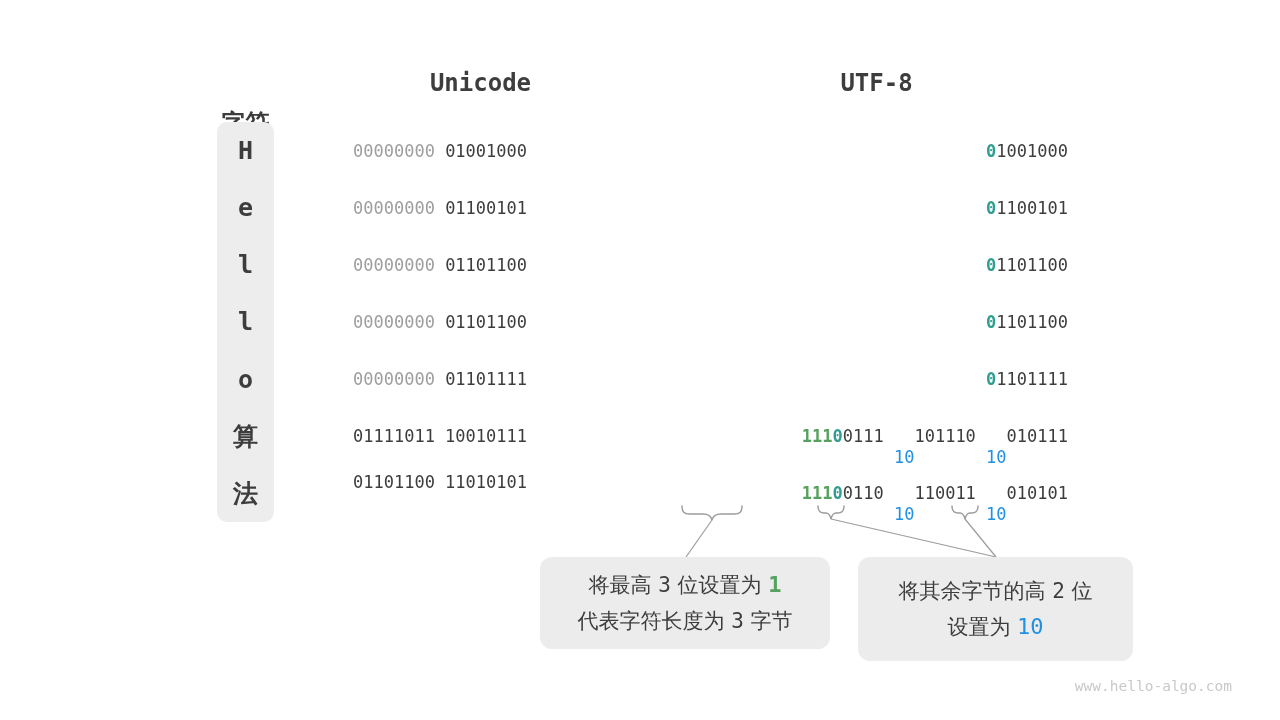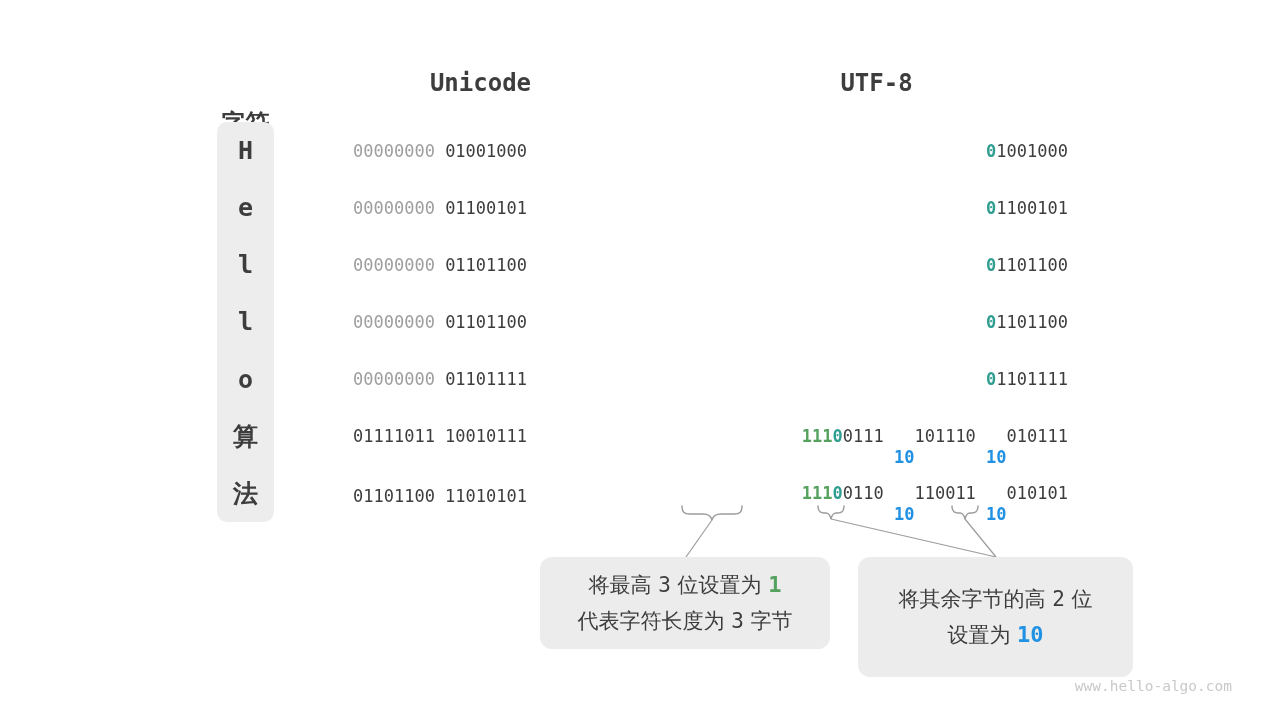--- a/index.html
+++ b/index.html
@@ -32,35 +32,35 @@
     font-family:"DejaVu Sans Mono","DejaVu Sans","Liberation Mono",monospace;}
   .cell-unicode{left:353px;}
   .cell-utf8{left:353px;width:715px;justify-content:flex-end;}
   .bin{font-family:"DejaVu Sans Mono","Liberation Mono",monospace;font-size:17px;white-space:pre;}
 
   
   .tk.dark{color:var(--dark,#3d3d3d);}
   .tk.gray{color:var(--gray,#9e9e9e);}
   .tk.green{color:var(--green,#55a15e);font-weight:bold;}
   .tk.teal{color:var(--teal,#2f9e90);font-weight:bold;}
-  .tk.blue{color:var(--blue,#2191e3);font-weight:bold;margin-top:41px;}
+  .tk.blue{color:var(--blue,#2191e3);font-weight:normal;margin-top:41px;}
   .tk.text{color:var(--dark,#3d3d3d);}
   .tk.num{color:var(--dark,#3d3d3d);font-family:"DejaVu Sans Mono","Liberation Mono",monospace;}
 
   
   .overlay{position:absolute;left:0;top:0;width:1280px;height:720px;pointer-events:none;}
 
   
   .callout{
     position:absolute;background:#ececec;border-radius:12px;
     display:flex;flex-direction:column;justify-content:center;align-items:center;
     font-size:21px;line-height:36px;color:var(--dark,#3d3d3d);
   }
   #callout-left{left:540px;top:557px;width:290px;height:92px;}
-  #callout-right{left:858px;top:557px;width:275px;height:120px;}
+  #callout-right{left:858px;top:557px;width:275px;height:104px;}
   .callout .tk.green,.callout .tk.blue{
     font-family:"DejaVu Sans Mono","Liberation Mono",monospace;font-size:22px;}
 
   .watermark{
     position:absolute;top:678px;right:48px;
     font-family:"DejaVu Sans Mono","Liberation Mono",monospace;
     font-size:14.5px;color:#c9c9c9;
   }
 </style>
 </head>
@@ -87,21 +87,21 @@
       <div class="cell cell-char" style="top: 293.45px;">l</div>
       <div class="cell cell-unicode bin" style="top: 293.45px;"><span class="tk gray">00000000 </span><span class="tk dark">01101100</span></div>
       <div class="cell cell-utf8 bin" style="top: 293.45px;"><span class="tk teal">0</span><span class="tk dark">1101100</span></div>
       <div class="cell cell-char" style="top: 350.6px;">o</div>
       <div class="cell cell-unicode bin" style="top: 350.6px;"><span class="tk gray">00000000 </span><span class="tk dark">01101111</span></div>
       <div class="cell cell-utf8 bin" style="top: 350.6px;"><span class="tk teal">0</span><span class="tk dark">1101111</span></div>
       <div class="cell cell-char" style="top: 407.75px;">算</div>
       <div class="cell cell-unicode bin" style="top: 407.75px;"><span class="tk dark">01111011 10010111</span></div>
       <div class="cell cell-utf8 bin" style="top: 407.75px;"><span class="tk green">111</span><span class="tk teal">0</span><span class="tk dark">0111 </span><span class="tk blue">10</span><span class="tk dark">101110 </span><span class="tk blue">10</span><span class="tk dark">010111</span></div>
       <div class="cell cell-char" style="top: 464.9px;">法</div>
-      <div class="cell cell-unicode bin" style="top: 467px;"><span class="tk dark">01101100 11010101</span></div>
+      <div class="cell cell-unicode bin" style="top: 453px;"><span class="tk dark">01101100 11010101</span></div>
       <div class="cell cell-utf8 bin" style="top: 464.9px;"><span class="tk green">111</span><span class="tk teal">0</span><span class="tk dark">0110 </span><span class="tk blue">10</span><span class="tk dark">110011 </span><span class="tk blue">10</span><span class="tk dark">010101</span></div>
     </div>
 
   <svg class="overlay" viewBox="0 0 1280 720" xmlns="http://www.w3.org/2000/svg">
     <path d="M682,506 C682,512 684,514 690,514 L703,514 C709,514 711,516 712,520
              C713,516 715,514 721,514 L734,514 C740,514 742,512 742,506" fill="none" stroke="#9c9c9c" stroke-width="1.4" stroke-linecap="round"></path>
     <path d="M818,506 C818,511 820,513 824,513 L826,513 C829,513 830,515 831,519
              C832,515 833,513 836,513 L838,513 C842,513 844,511 844,506" fill="none" stroke="#9c9c9c" stroke-width="1.4" stroke-linecap="round"></path>
     <path d="M952,506 C952,511 954,513 958,513 L960,513 C963,513 964,515 965,519
              C966,515 967,513 970,513 L972,513 C976,513 978,511 978,506" fill="none" stroke="#9c9c9c" stroke-width="1.4" stroke-linecap="round"></path>

